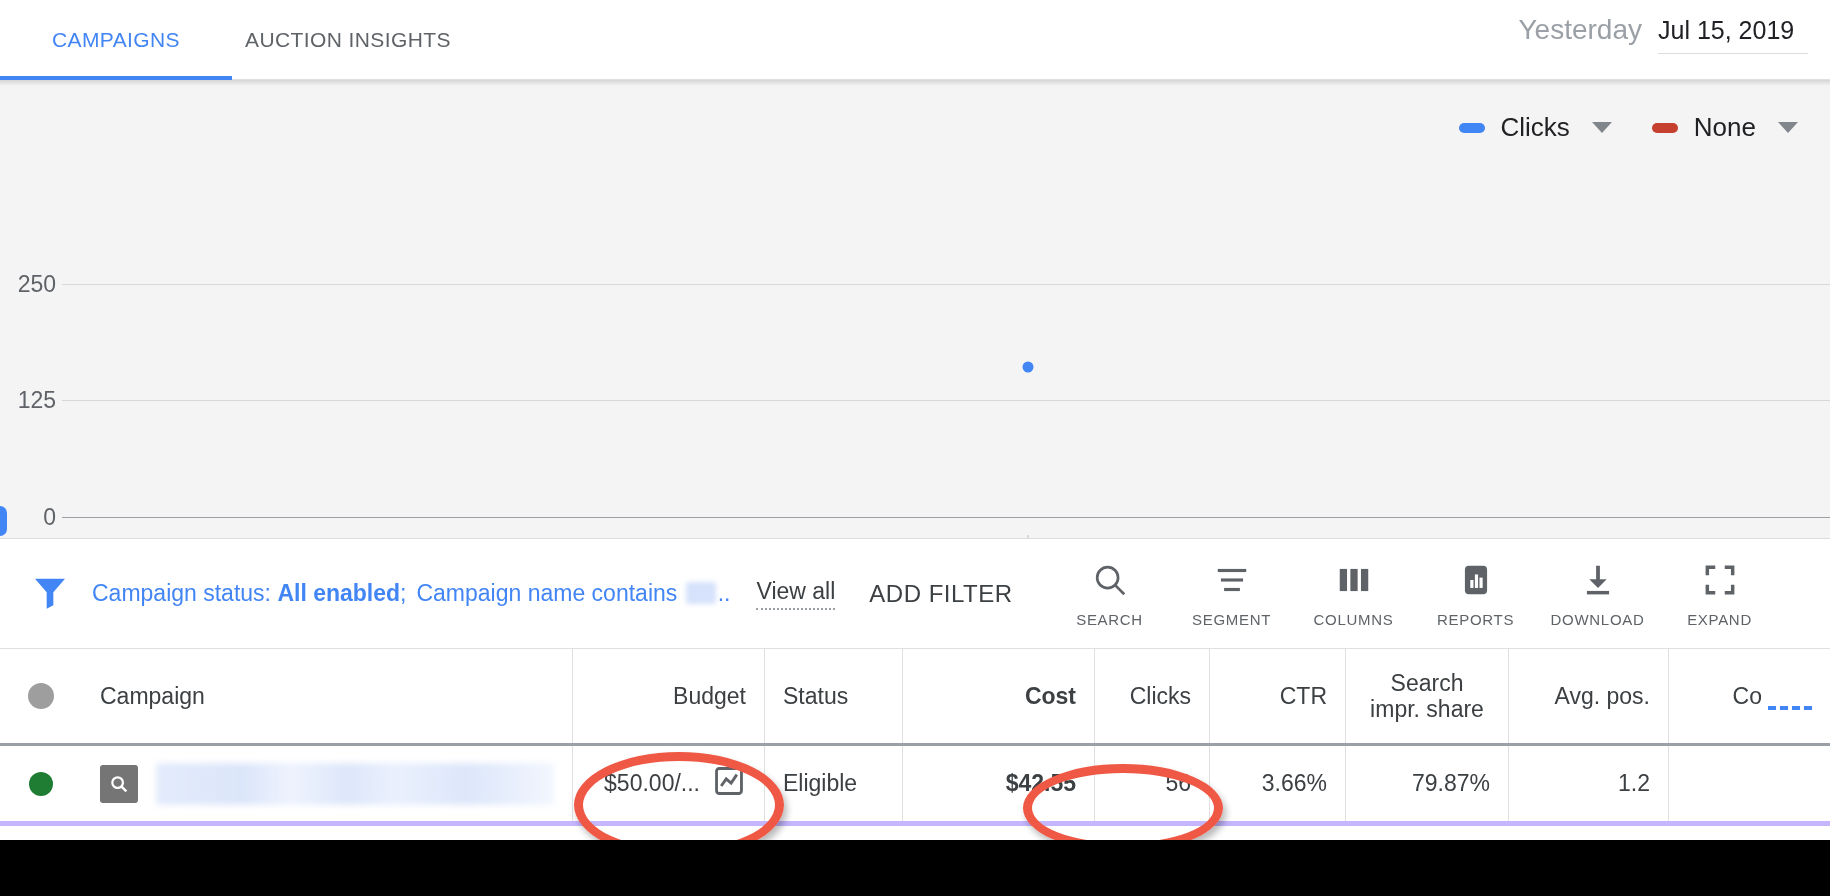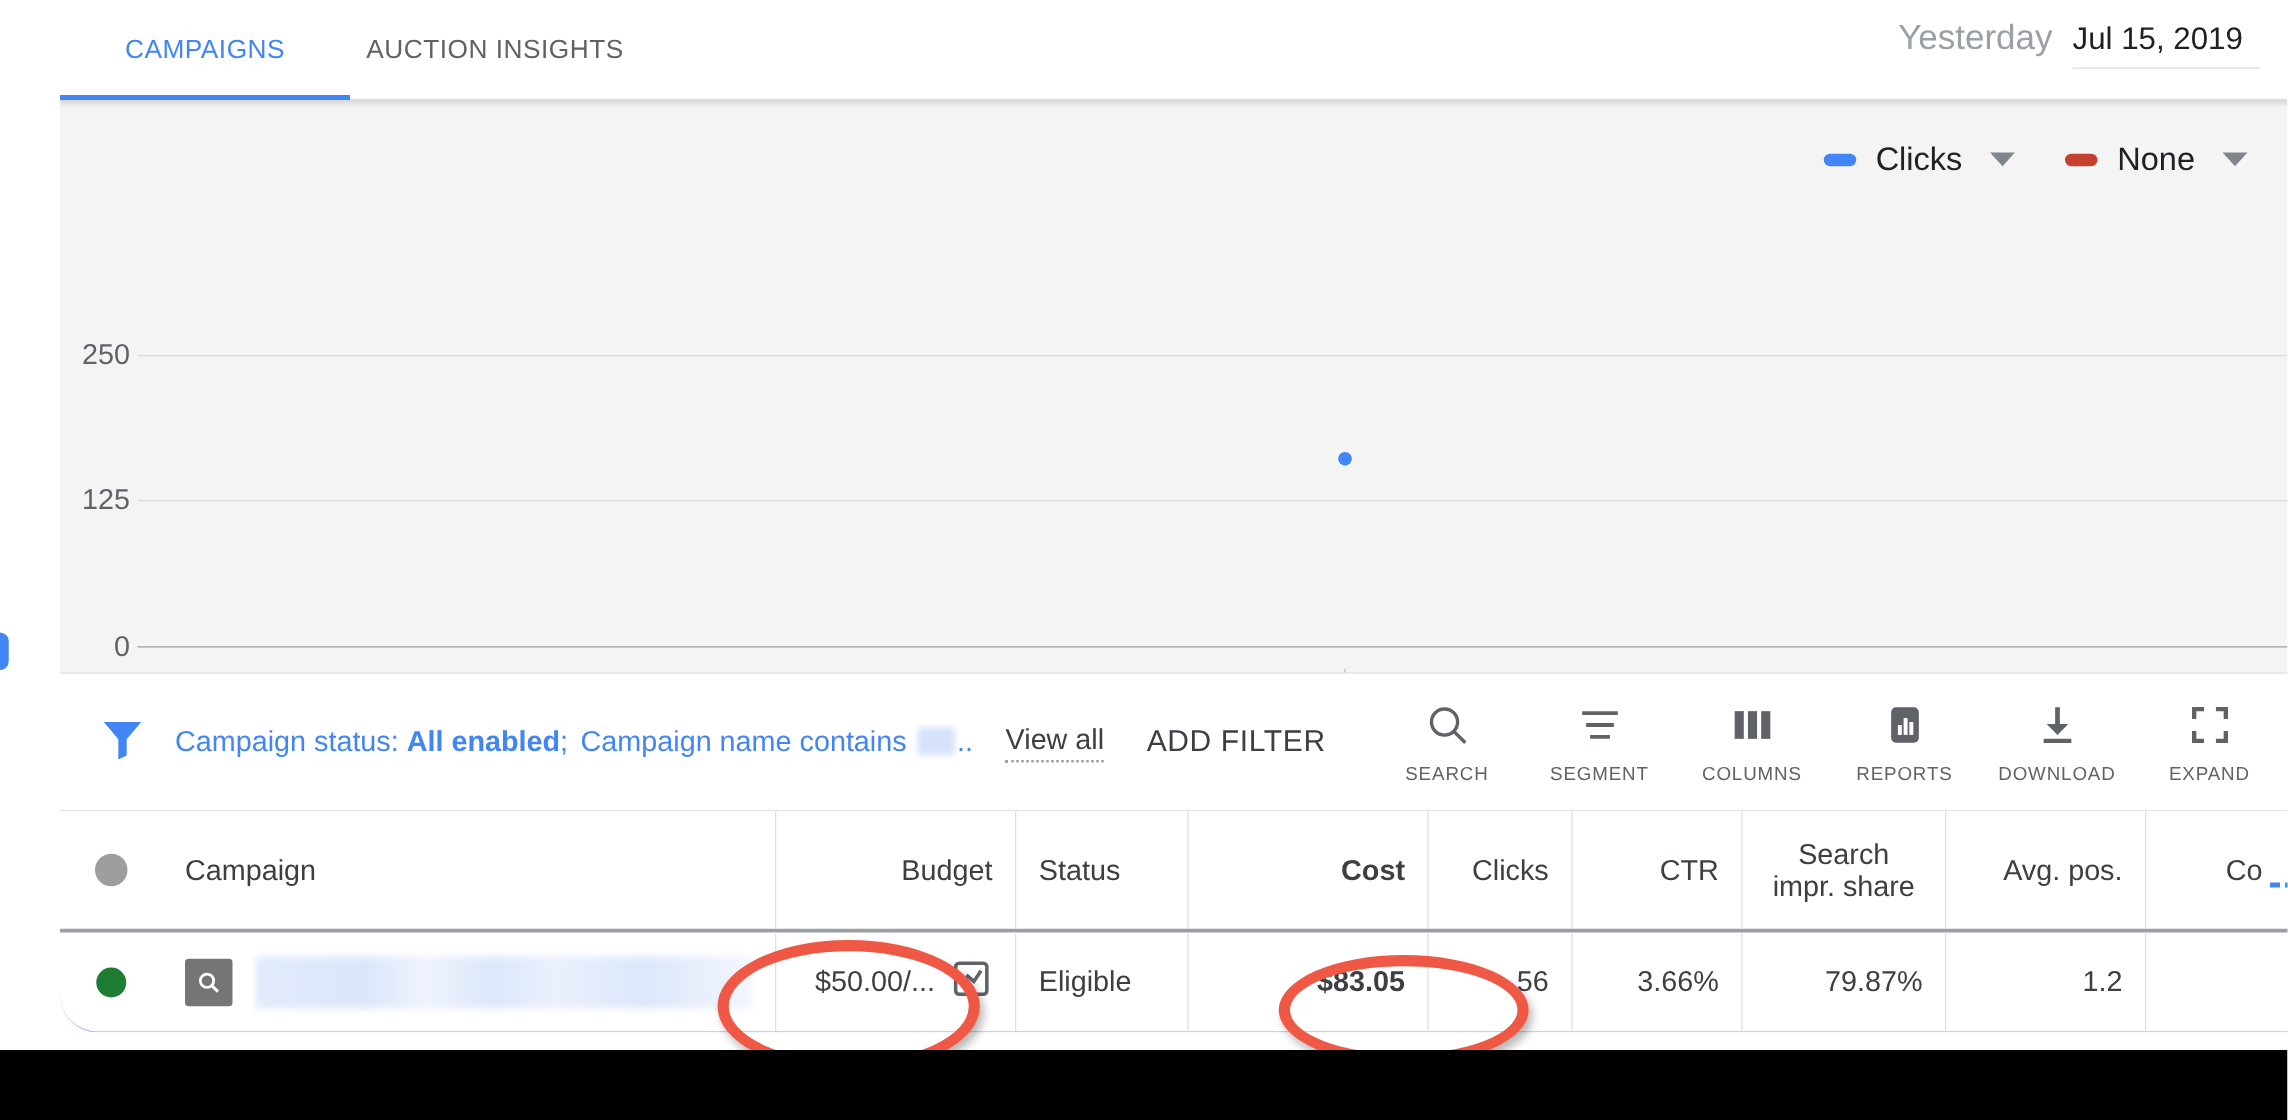--- a/index.html
+++ b/index.html
@@ -10,21 +10,20 @@
     background: #ffffff;
     font-family: "Liberation Sans", sans-serif;
     -webkit-font-smoothing: antialiased;
   }
 
   #page {
     position: relative;
     width: 1830px;
     height: 896px;
     background: #ffffff;
-    padding-left: 48px;
   }
 
   
   .tabbar {
     position: relative;
     height: 80px;
     background: #ffffff;
     border-bottom: 1px solid #e0e0e0;
   }
   .tabs {
@@ -255,22 +254,21 @@
     display: flex;
     width: 1830px;
     align-items: stretch;
   }
   .thead {
     height: 97px;
     border-bottom: 3px solid #9aa0a6;
   }
   .tbody-row {
     height: 80px;
-    border-bottom: 1px solid #c4b5fd;
-    border-radius: 30px;
+    border-bottom: 5px solid #c4b5fd;
   }
   .cell {
     display: flex;
     align-items: center;
     font-size: 23px;
     color: #3c4043;
     padding: 0 18px;
     border-right: 1px solid #e0e0e0;
     overflow: hidden;
   }
@@ -553,21 +551,21 @@
           <svg width="34" height="34" viewBox="0 0 24 24">
             <rect x="3.2" y="3.2" width="17.6" height="17.6" rx="2" fill="none" stroke="#5f6368" stroke-width="2"></rect>
             <polyline points="6.5,15.5 10,10.5 13.5,13.5 17.5,7.5" fill="none" stroke="#5f6368" stroke-width="2"></polyline>
           </svg>
         </span>
       </div>
       <div class="cell c-status">
         <span>Eligible</span>
       </div>
       <div class="cell c-cost">
-        <span>$83.05</span>
+        <span>$42.55</span>
       </div>
       <div class="cell c-clicks">
         <span>56</span>
       </div>
       <div class="cell c-ctr">
         <span>3.66%</span>
       </div>
       <div class="cell c-sis">
         <span>79.87%</span>
       </div>

